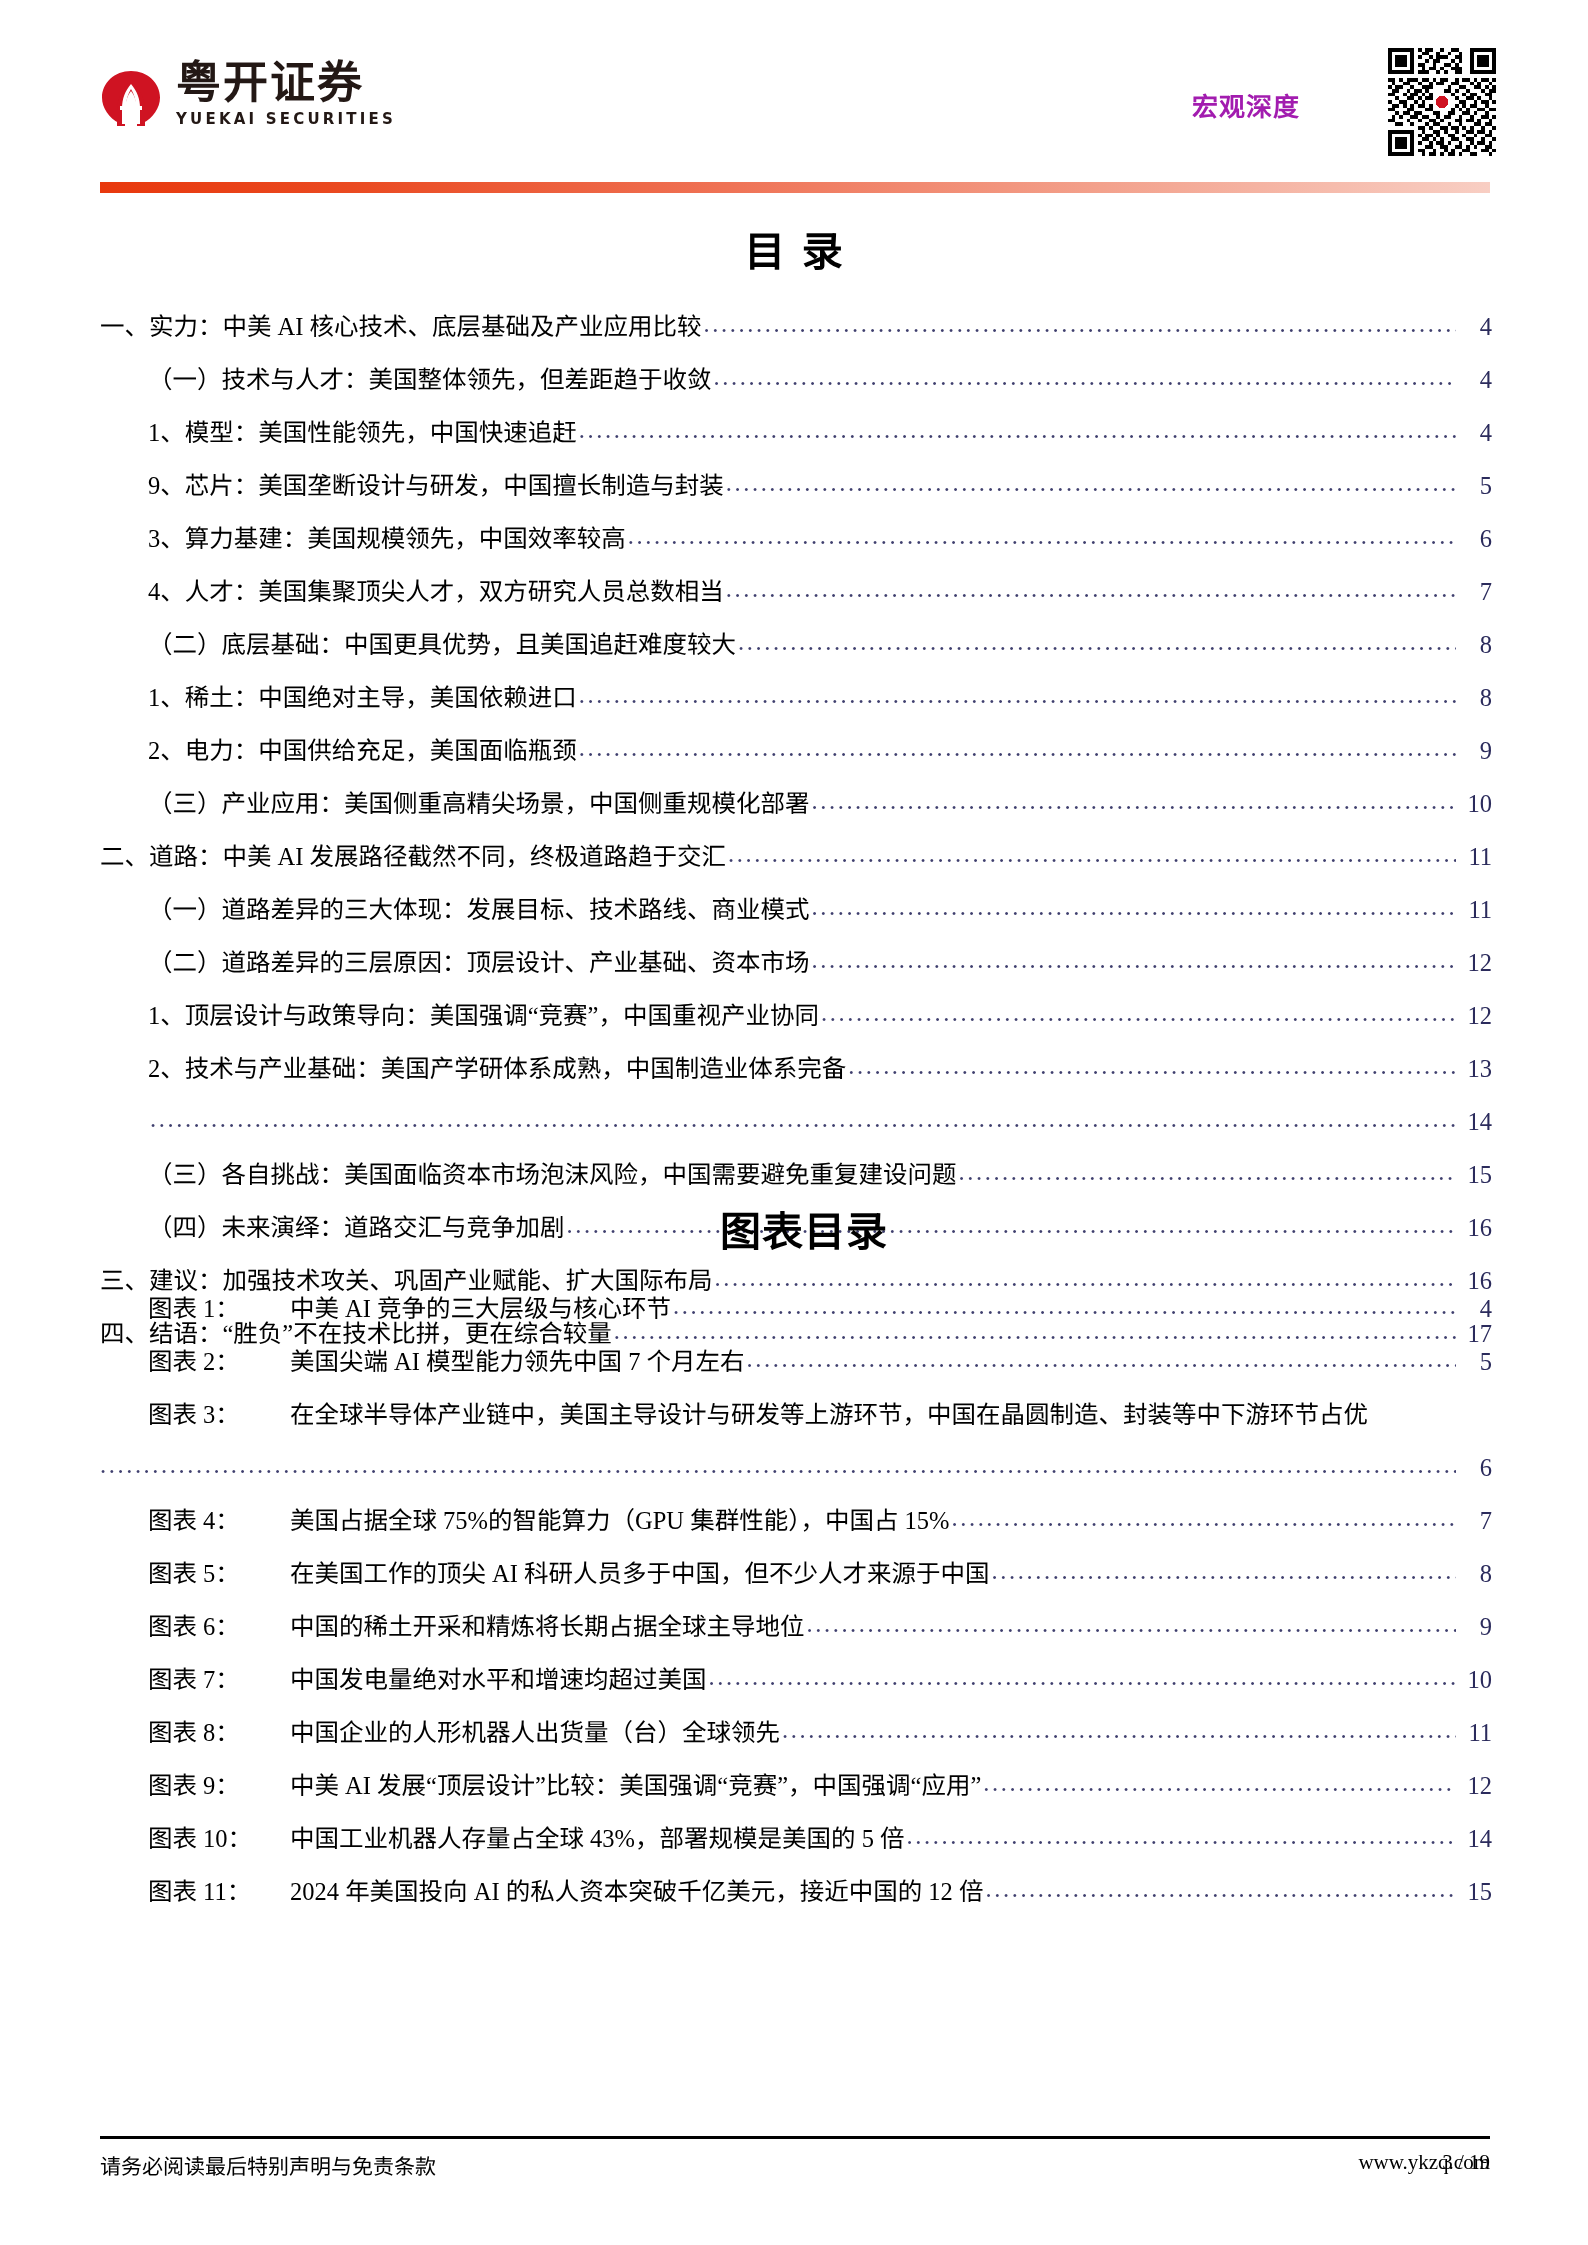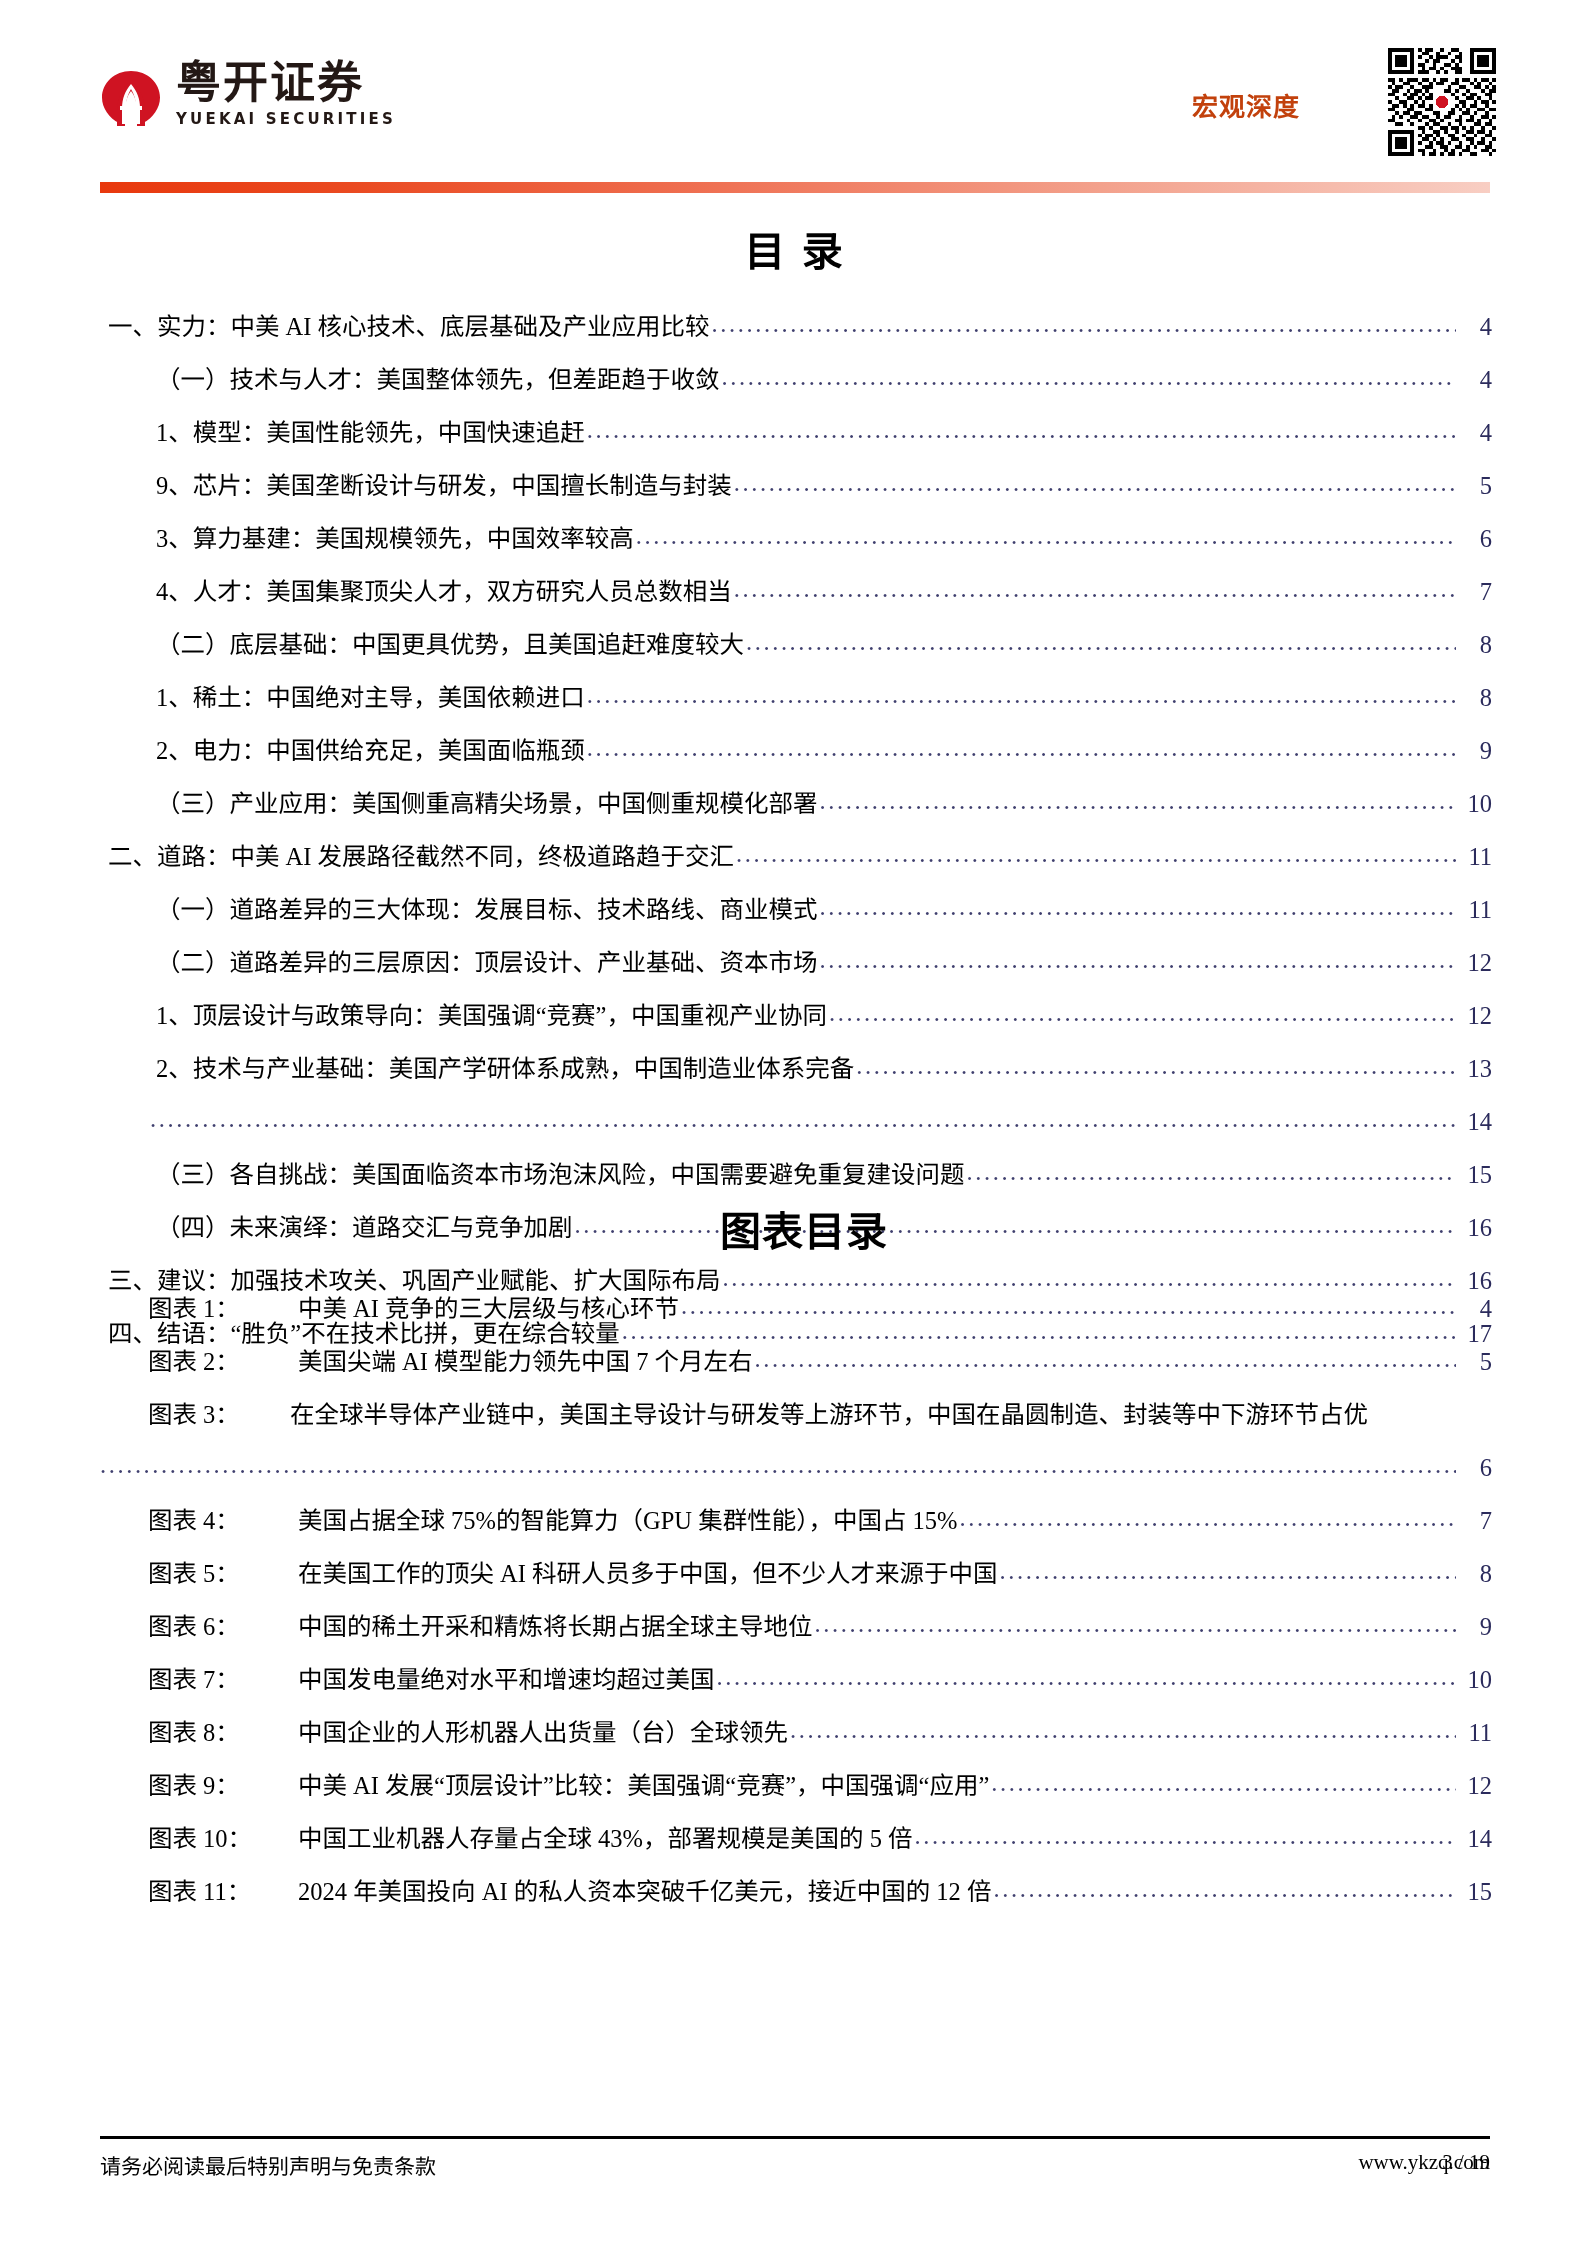--- a/index.html
+++ b/index.html
@@ -64,21 +64,21 @@
   }
   .logo-text-wrap { display: flex; flex-direction: column; }
 
   .header-tag {
     position: absolute;
     right: 288px;
     top: 56px;
     font-family: "DejaVu Sans", "Liberation Sans", sans-serif;
     font-size: 26px;
     font-weight: 700;
-    color: #c2410c;
+    color: #a21caf;
     letter-spacing: 1px;
     white-space: nowrap;
   }
   .qr {
     position: absolute;
     right: 92px;
     top: 18px;
     width: 108px;
     height: 108px;
   }
@@ -123,21 +123,20 @@
     line-height: 53px;
     color: #000;
     white-space: nowrap;
   }
   .toc-row.lvl1 { padding-left: 0px; }
   .toc-row.lvl2 { padding-left: 48px; }
   .toc-row.lvl3 { padding-left: 48px; }
 
   .toc-label {
     flex: none;
-    margin-left: 8px;
   }
   .toc-dots {
     flex: 1 1 auto;
     overflow: hidden;
     white-space: nowrap;
     margin: 0 2px;
     color: #3f3f6e;
     font-size: 24.5px;
     letter-spacing: 2.6px;
     position: relative;

